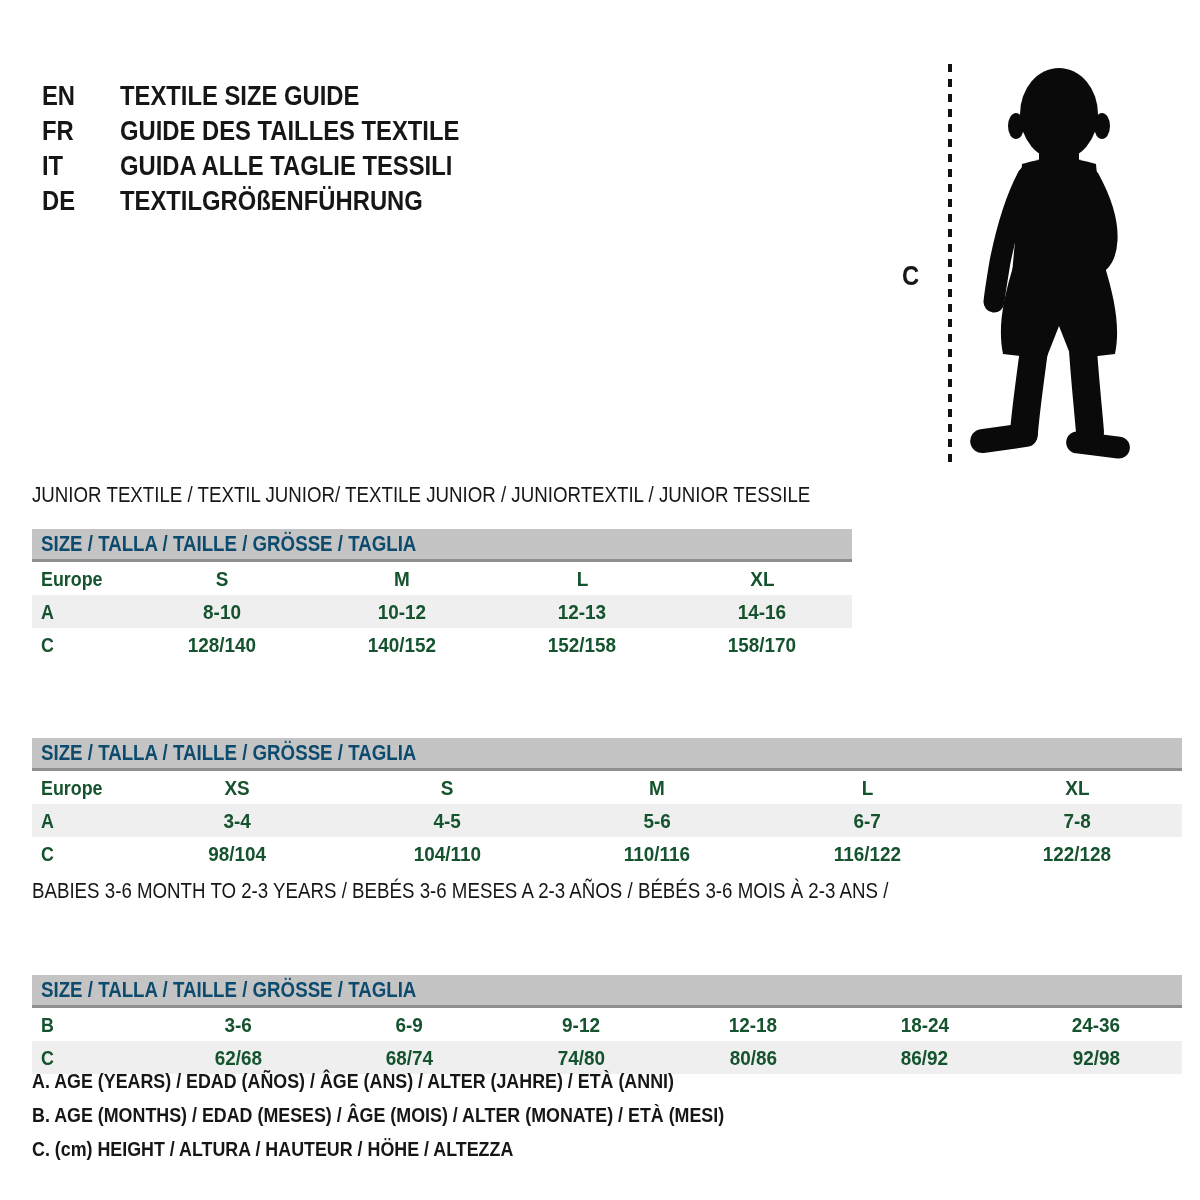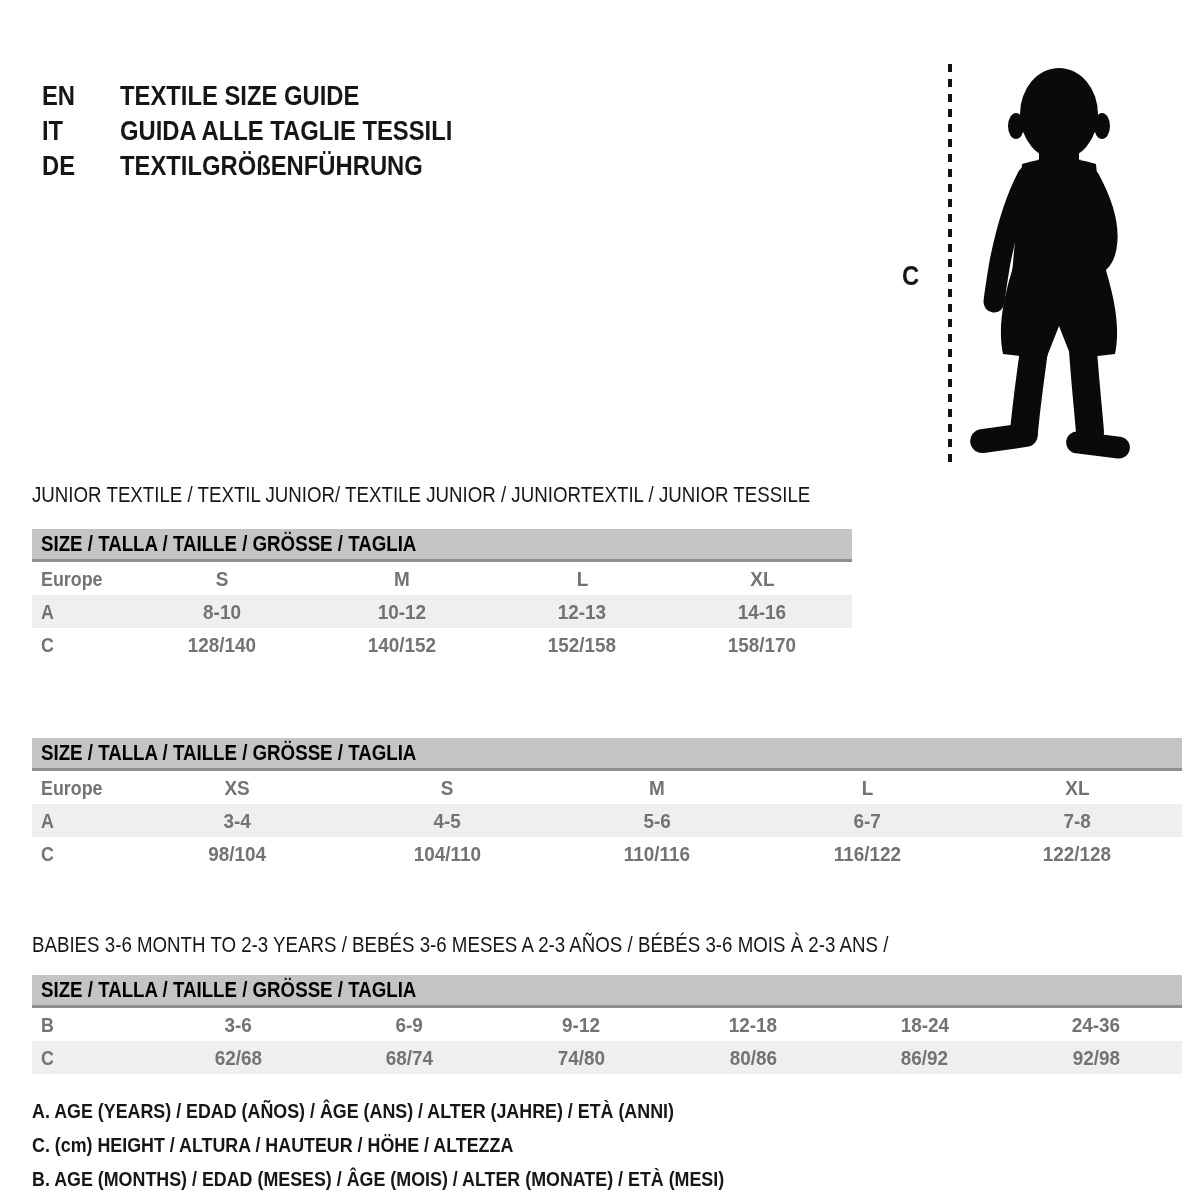--- a/index.html
+++ b/index.html
@@ -22,41 +22,45 @@
   }
   .measure-label{position:absolute;left:902px;top:212px;font-size:28px;font-weight:700;}
   .toddler{position:absolute;left:962px;top:16px;}
 
   
   .sec-heading{position:absolute;left:32px;font-size:22px;font-weight:400;white-space:nowrap;}
   .size-bar{
     position:absolute;left:32px;height:33px;box-sizing:border-box;
     background:var(--bar_bg,#c4c4c4);border-bottom:3px solid var(--bar_border,#8f8f8f);
     display:flex;align-items:center;padding-left:9px;
-    font-size:22px;font-weight:700;color:#000000;text-align:right;
+    font-size:22px;font-weight:700;color:#0c4a6e;text-align:right;
   }
-  table.tbl{position:absolute;left:32px;border-collapse:collapse;table-layout:fixed;font-size:21px;font-weight:700;color:#737373;}
+  table.tbl{position:absolute;left:32px;border-collapse:collapse;table-layout:fixed;font-size:21px;font-weight:700;color:#14532d;}
   table.tbl td{height:33px;padding:0;text-align:center;vertical-align:middle;}
   table.tbl td.lbl{text-align:left;padding-left:9px;}
   table.tbl tr.alt{background:var(--row_alt,#efefef);}
   .subm{font-size:0.6em;vertical-align:-0.12em;}
 
   
-  .footnotes{position:absolute;left:32px;top:1046px;font-size:21px;font-weight:700;}
+  .footnotes{position:absolute;left:32px;top:1016px;font-size:21px;font-weight:700;}
   .footnote{height:34px;line-height:34px;}
 </style>
 </head>
 <body>
 
 <div class="canvas">
 
   <div class="lang-block">
     <div class="lang-row">
       <span class="lang-code"><span class="cond">EN</span></span>
       <span class="cond">TEXTILE SIZE GUIDE</span>
+    </div>
+    <div class="lang-row">
+      <span class="lang-code"><span class="cond">FR</span></span>
+      <span class="cond">GUIDE DES TAILLES TEXTILE</span>
     </div>
     <div class="lang-row">
       <span class="lang-code"><span class="cond">IT</span></span>
       <span class="cond">GUIDA ALLE TAGLIE TESSILI</span>
     </div>
     <div class="lang-row">
       <span class="lang-code"><span class="cond">DE</span></span>
       <span class="cond">TEXTILGRÖßENFÜHRUNG</span>
     </div>
   </div>
@@ -150,21 +154,21 @@
       <td class="lbl"><span class="cond">C</span></td>
       <td><span class="cxc">98/104</span></td>
       <td><span class="cxc">104/110</span></td>
       <td><span class="cxc">110/116</span></td>
       <td><span class="cxc">116/122</span></td>
       <td><span class="cxc">122/128</span></td>
     </tr>
   </tbody>
     </table>
 
-  <div class="sec-heading" style="top:884px">
+  <div class="sec-heading" style="top:830px">
     <span class="cond">BABIES 3-6 MONTH TO 2-3 YEARS / BEBÉS 3-6 MESES A 2-3 AÑOS / BÉBÉS 3-6 MOIS À 2-3 ANS /</span>
   </div>
   <div class="size-bar" style="top:927px;width:1150px">
     <span class="cond">SIZE / TALLA / TAILLE / GRÖSSE / TAGLIA</span>
   </div>
   <table class="tbl" style="top:960px;width:1150px">
     <colgroup>
         <col style="width:120px">
         <col>
         <col>
@@ -190,17 +194,17 @@
       <td><span class="cxc">74/80</span></td>
       <td><span class="cxc">80/86</span></td>
       <td><span class="cxc">86/92</span></td>
       <td><span class="cxc">92/98</span></td>
     </tr>
   </tbody>
     </table>
 
   <div class="footnotes">
     <div class="footnote"><span class="cond">A. AGE (YEARS) / EDAD (AÑOS) / ÂGE (ANS) / ALTER (JAHRE) / ETÀ (ANNI)</span></div>
+    <div class="footnote"><span class="cond">B. AGE (MONTHS) / EDAD (MESES) / ÂGE (MOIS) / ALTER (MONATE) / ETÀ (MESI)</span></div>
     <div class="footnote"><span class="cond">C. (cm) HEIGHT / ALTURA / HAUTEUR / HÖHE / ALTEZZA</span></div>
-    <div class="footnote"><span class="cond">B. AGE (MONTHS) / EDAD (MESES) / ÂGE (MOIS) / ALTER (MONATE) / ETÀ (MESI)</span></div>
   </div>
 
 </div>
 
 </body></html>

